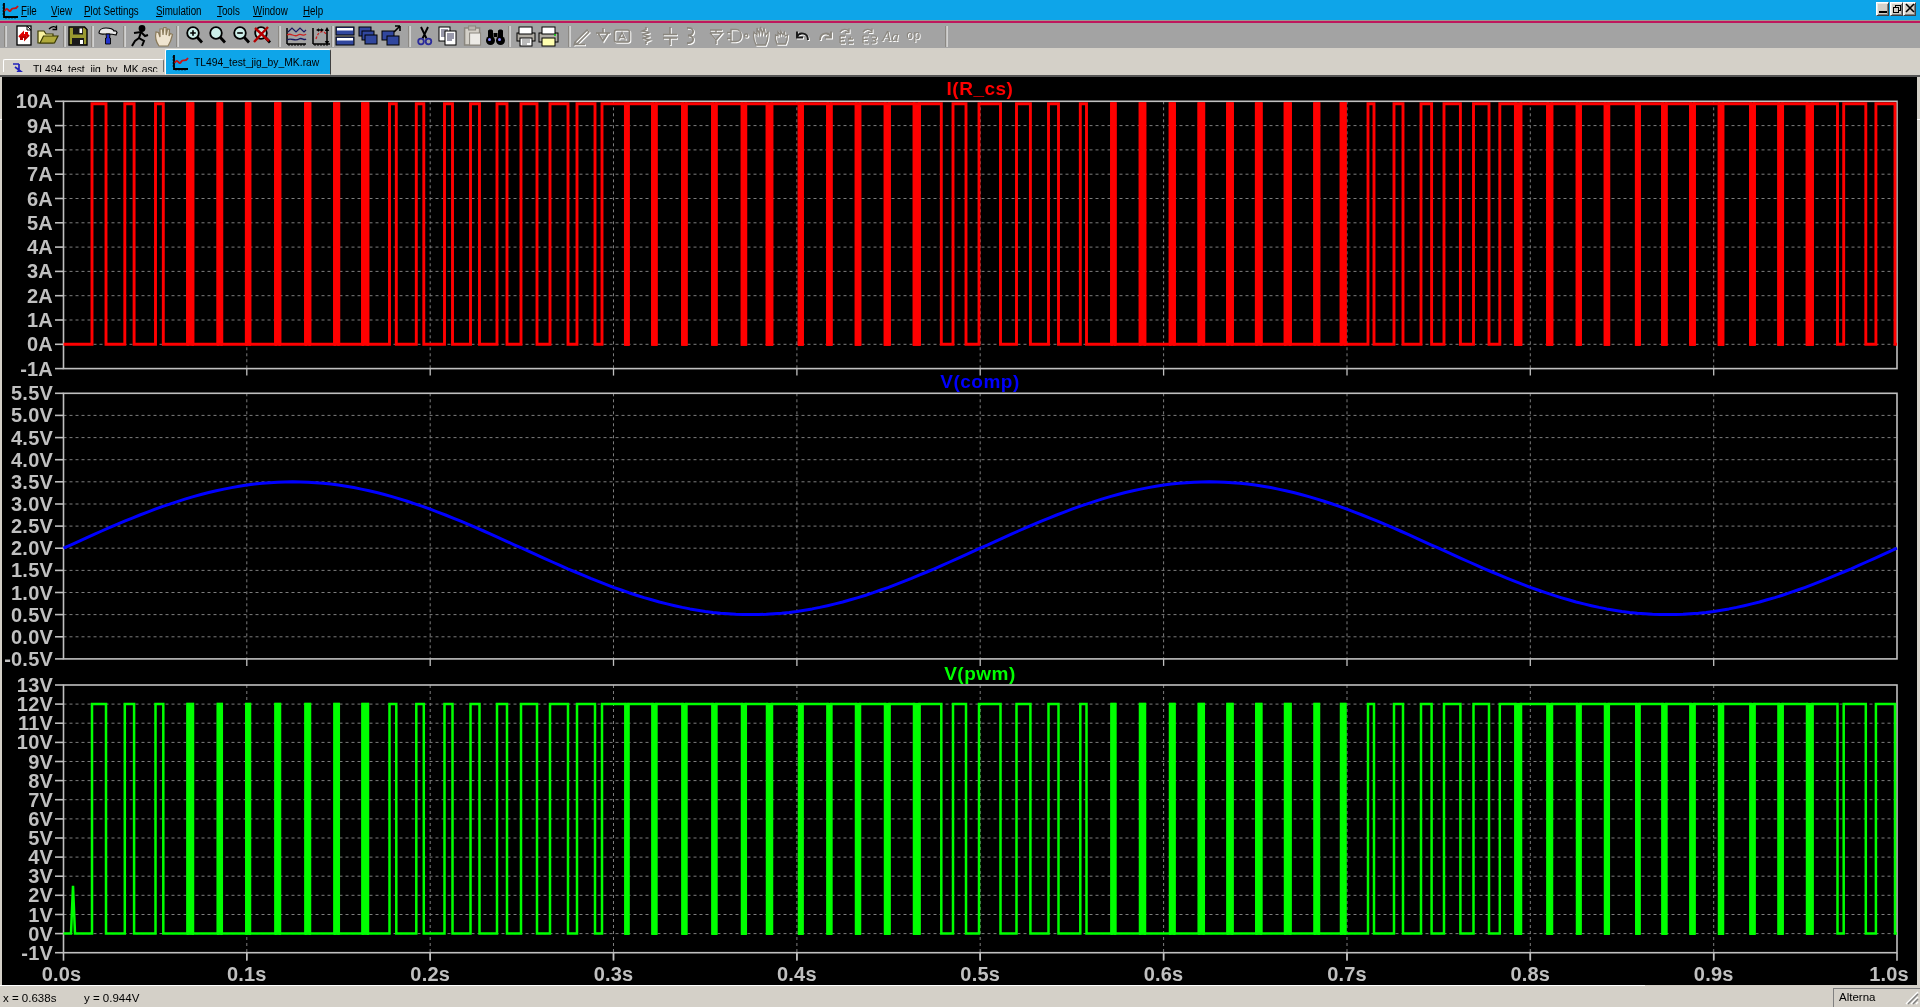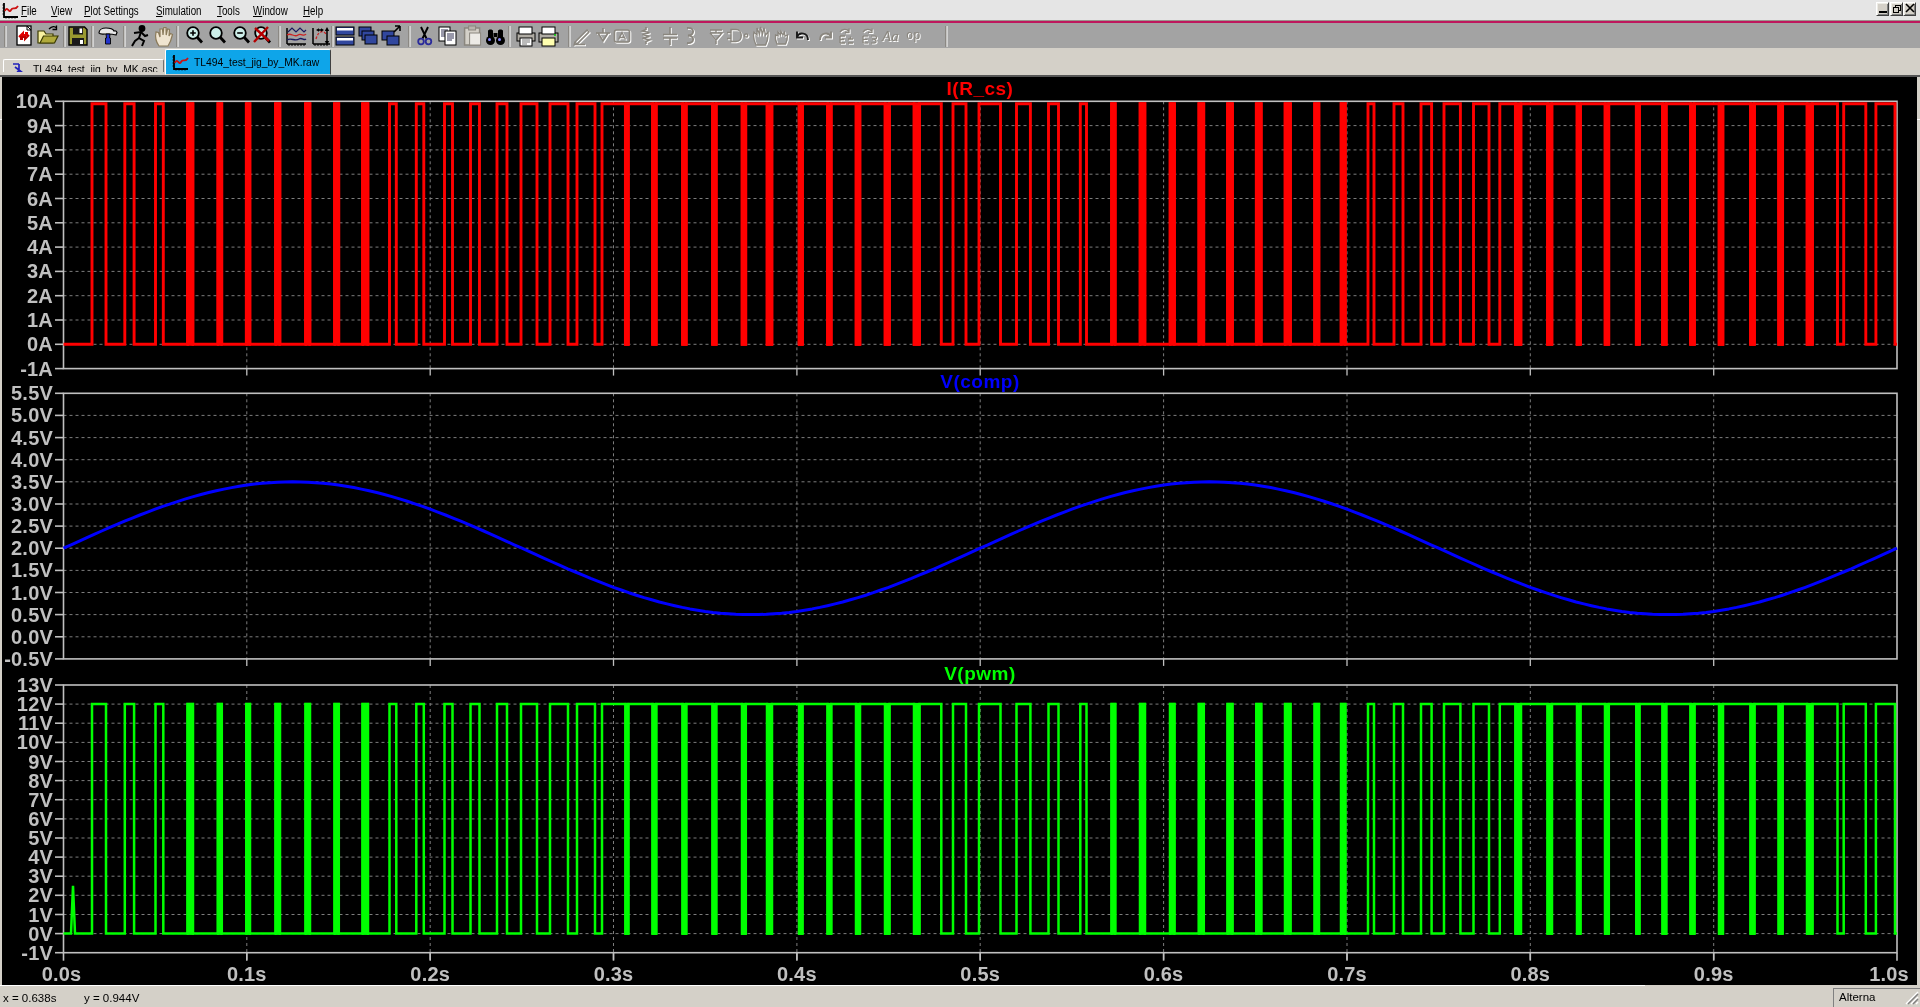--- a/index.html
+++ b/index.html
@@ -1,16 +1,16 @@
 <!DOCTYPE html>
 <html><head><meta charset="utf-8">
 <style>
 html,body{margin:0;padding:0;width:1920px;height:1007px;overflow:hidden;
 background:#d4d0c8;font-family:"Liberation Sans",sans-serif;}
-#menubar{position:absolute;left:0;top:0;width:1920px;height:21px;background:#e5e5e5;text-align:center;}
+#menubar{position:absolute;left:0;top:0;width:1920px;height:21px;background:#0ea5e9;text-align:center;}
 #menubar .it{position:absolute;top:4px;font-size:12.5px;color:#000;transform:scaleX(0.78);transform-origin:0 0;white-space:pre;}
 #mdiico{position:absolute;left:2px;top:2px;}
 #mdibtns{position:absolute;left:1876px;top:2px;font-size:0;white-space:nowrap;}
 .mbtn{display:inline-block;width:11px;height:12px;margin-right:0.5px;background:#d4d0c8;
 border:1px solid;border-color:#fff #404040 #404040 #fff;
 box-shadow:inset 1px 1px 0 #ecebe5, inset -1px -1px 0 #808080;
 vertical-align:top;margin-left:0px;position:relative;}
 #toolbar{position:absolute;left:0;top:21px;width:1920px;height:27px;background:#a3a3a3;border-top:2px solid #be185d;}
 #tabstrip{position:absolute;left:0;top:48px;width:1920px;height:26px;background:#d4d0c8;}
 #tabline{position:absolute;left:0;top:70.5px;width:1920px;height:1.5px;background:#fff;}

